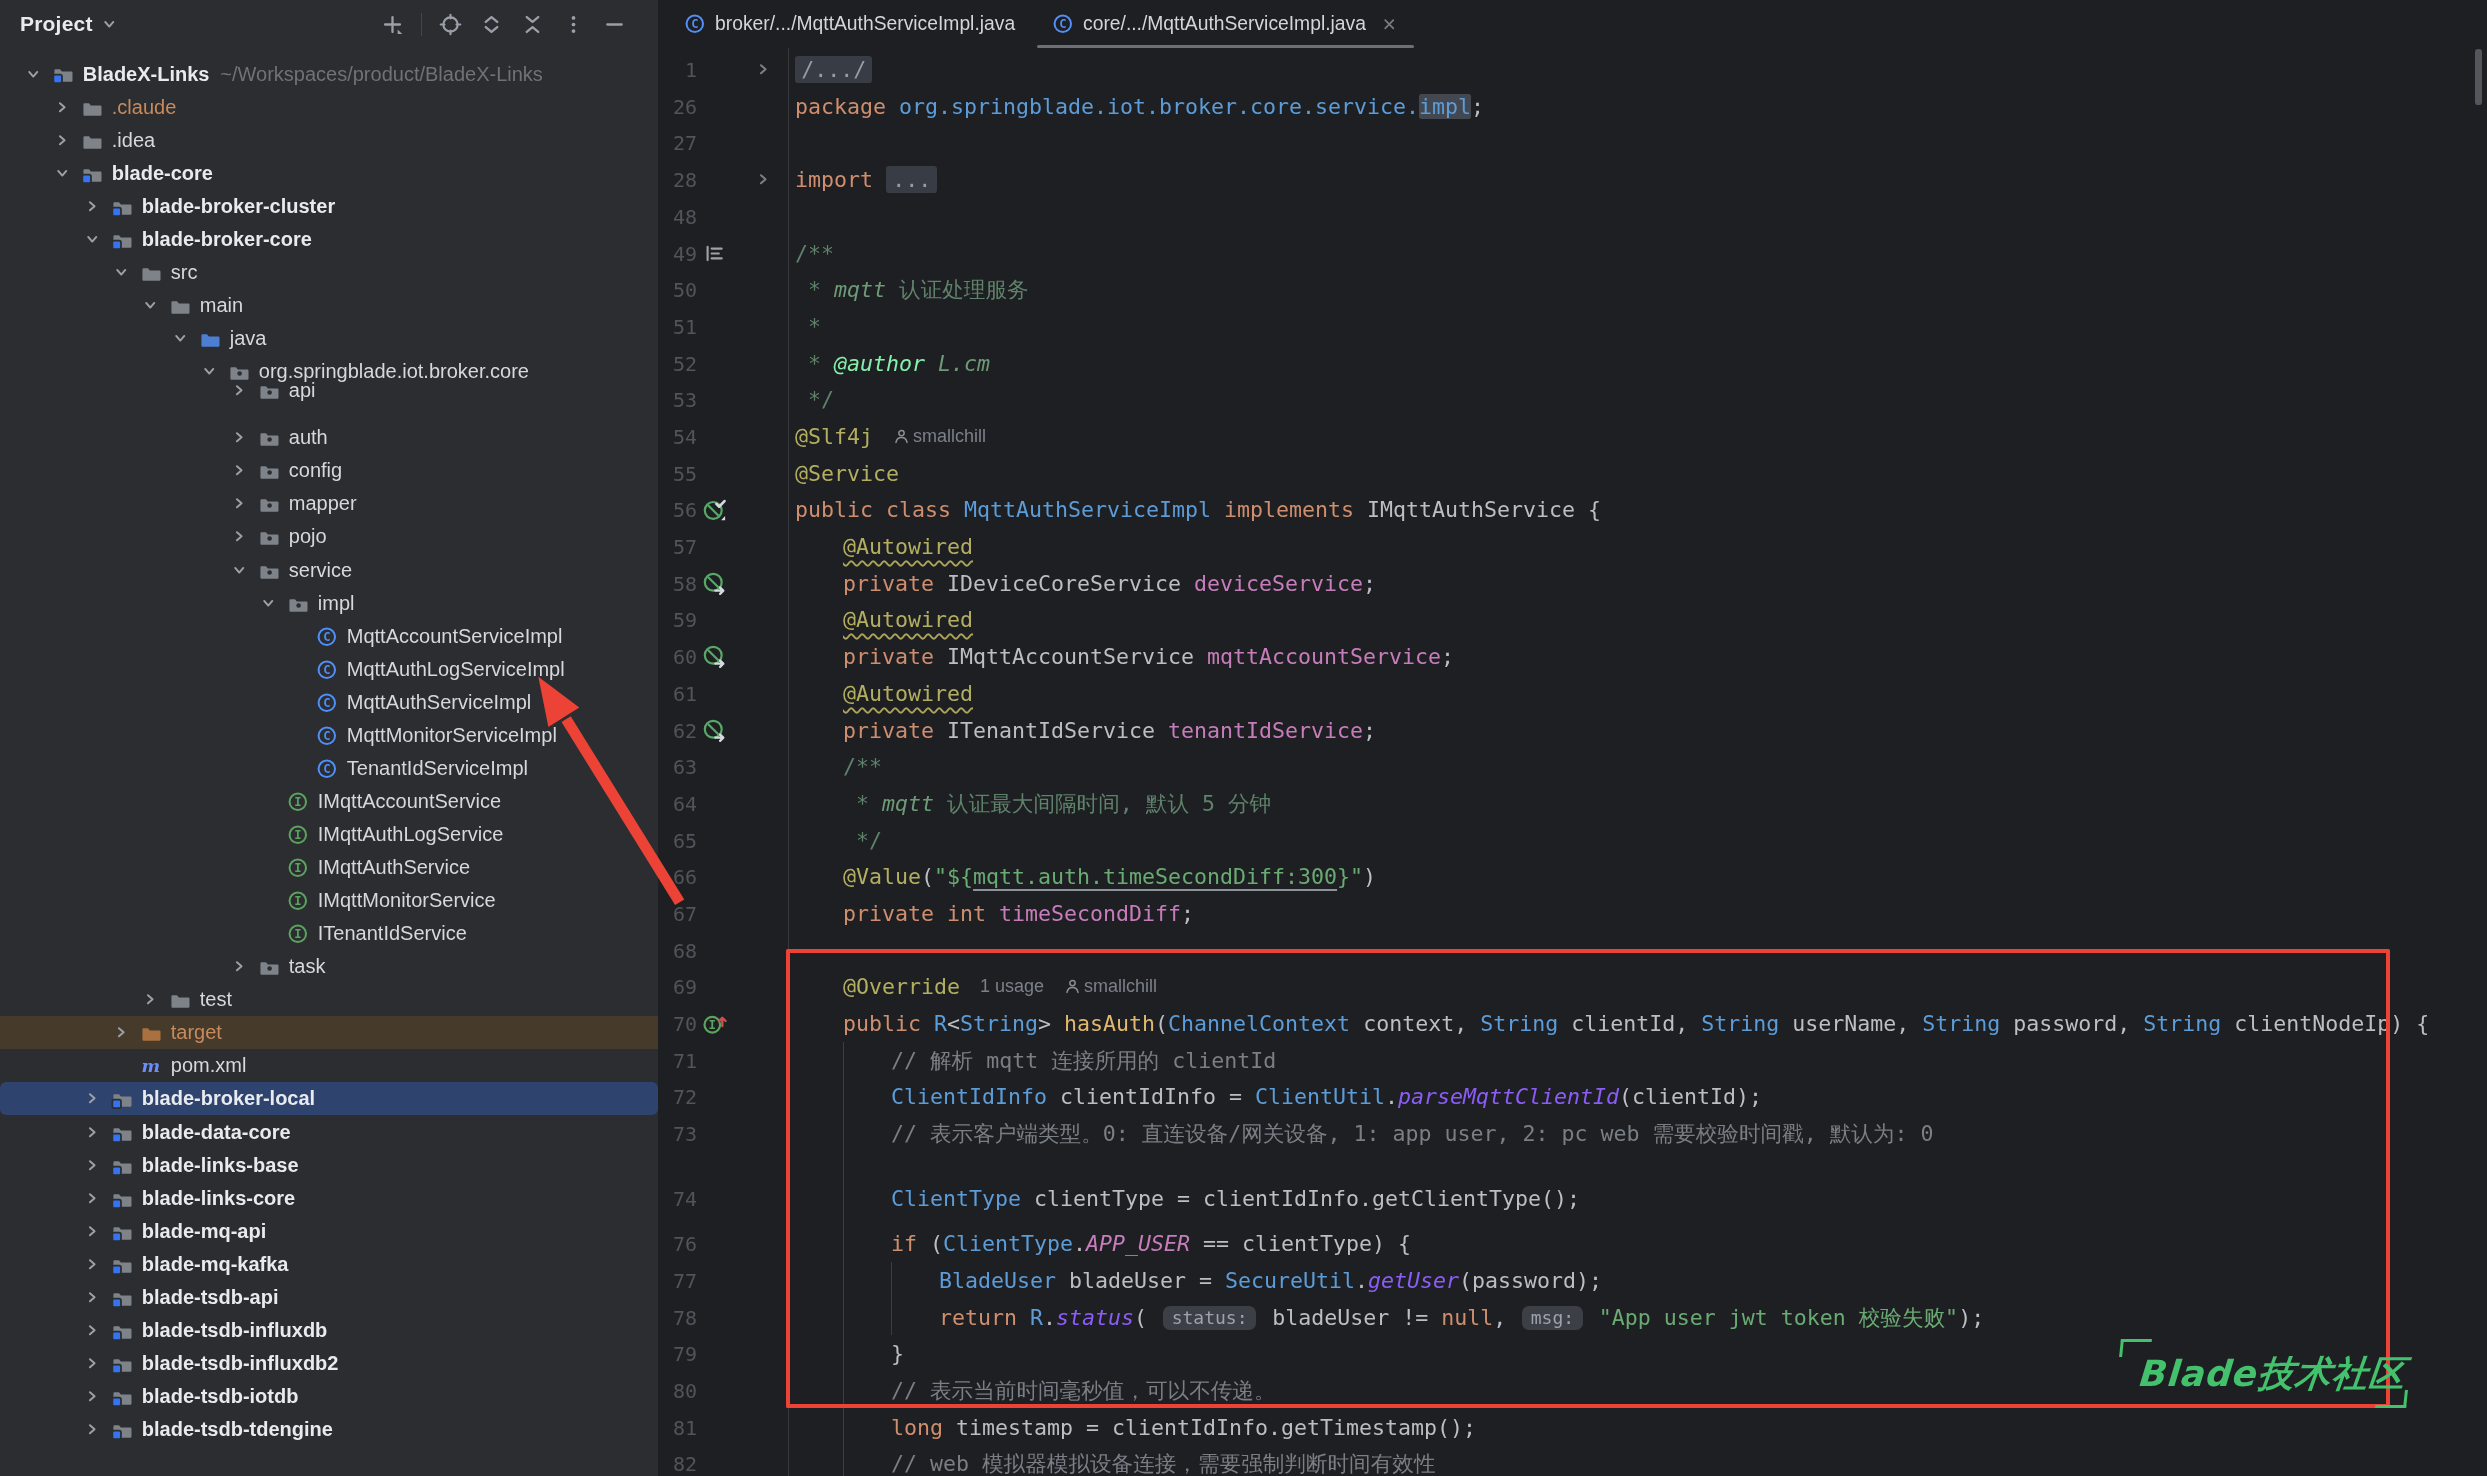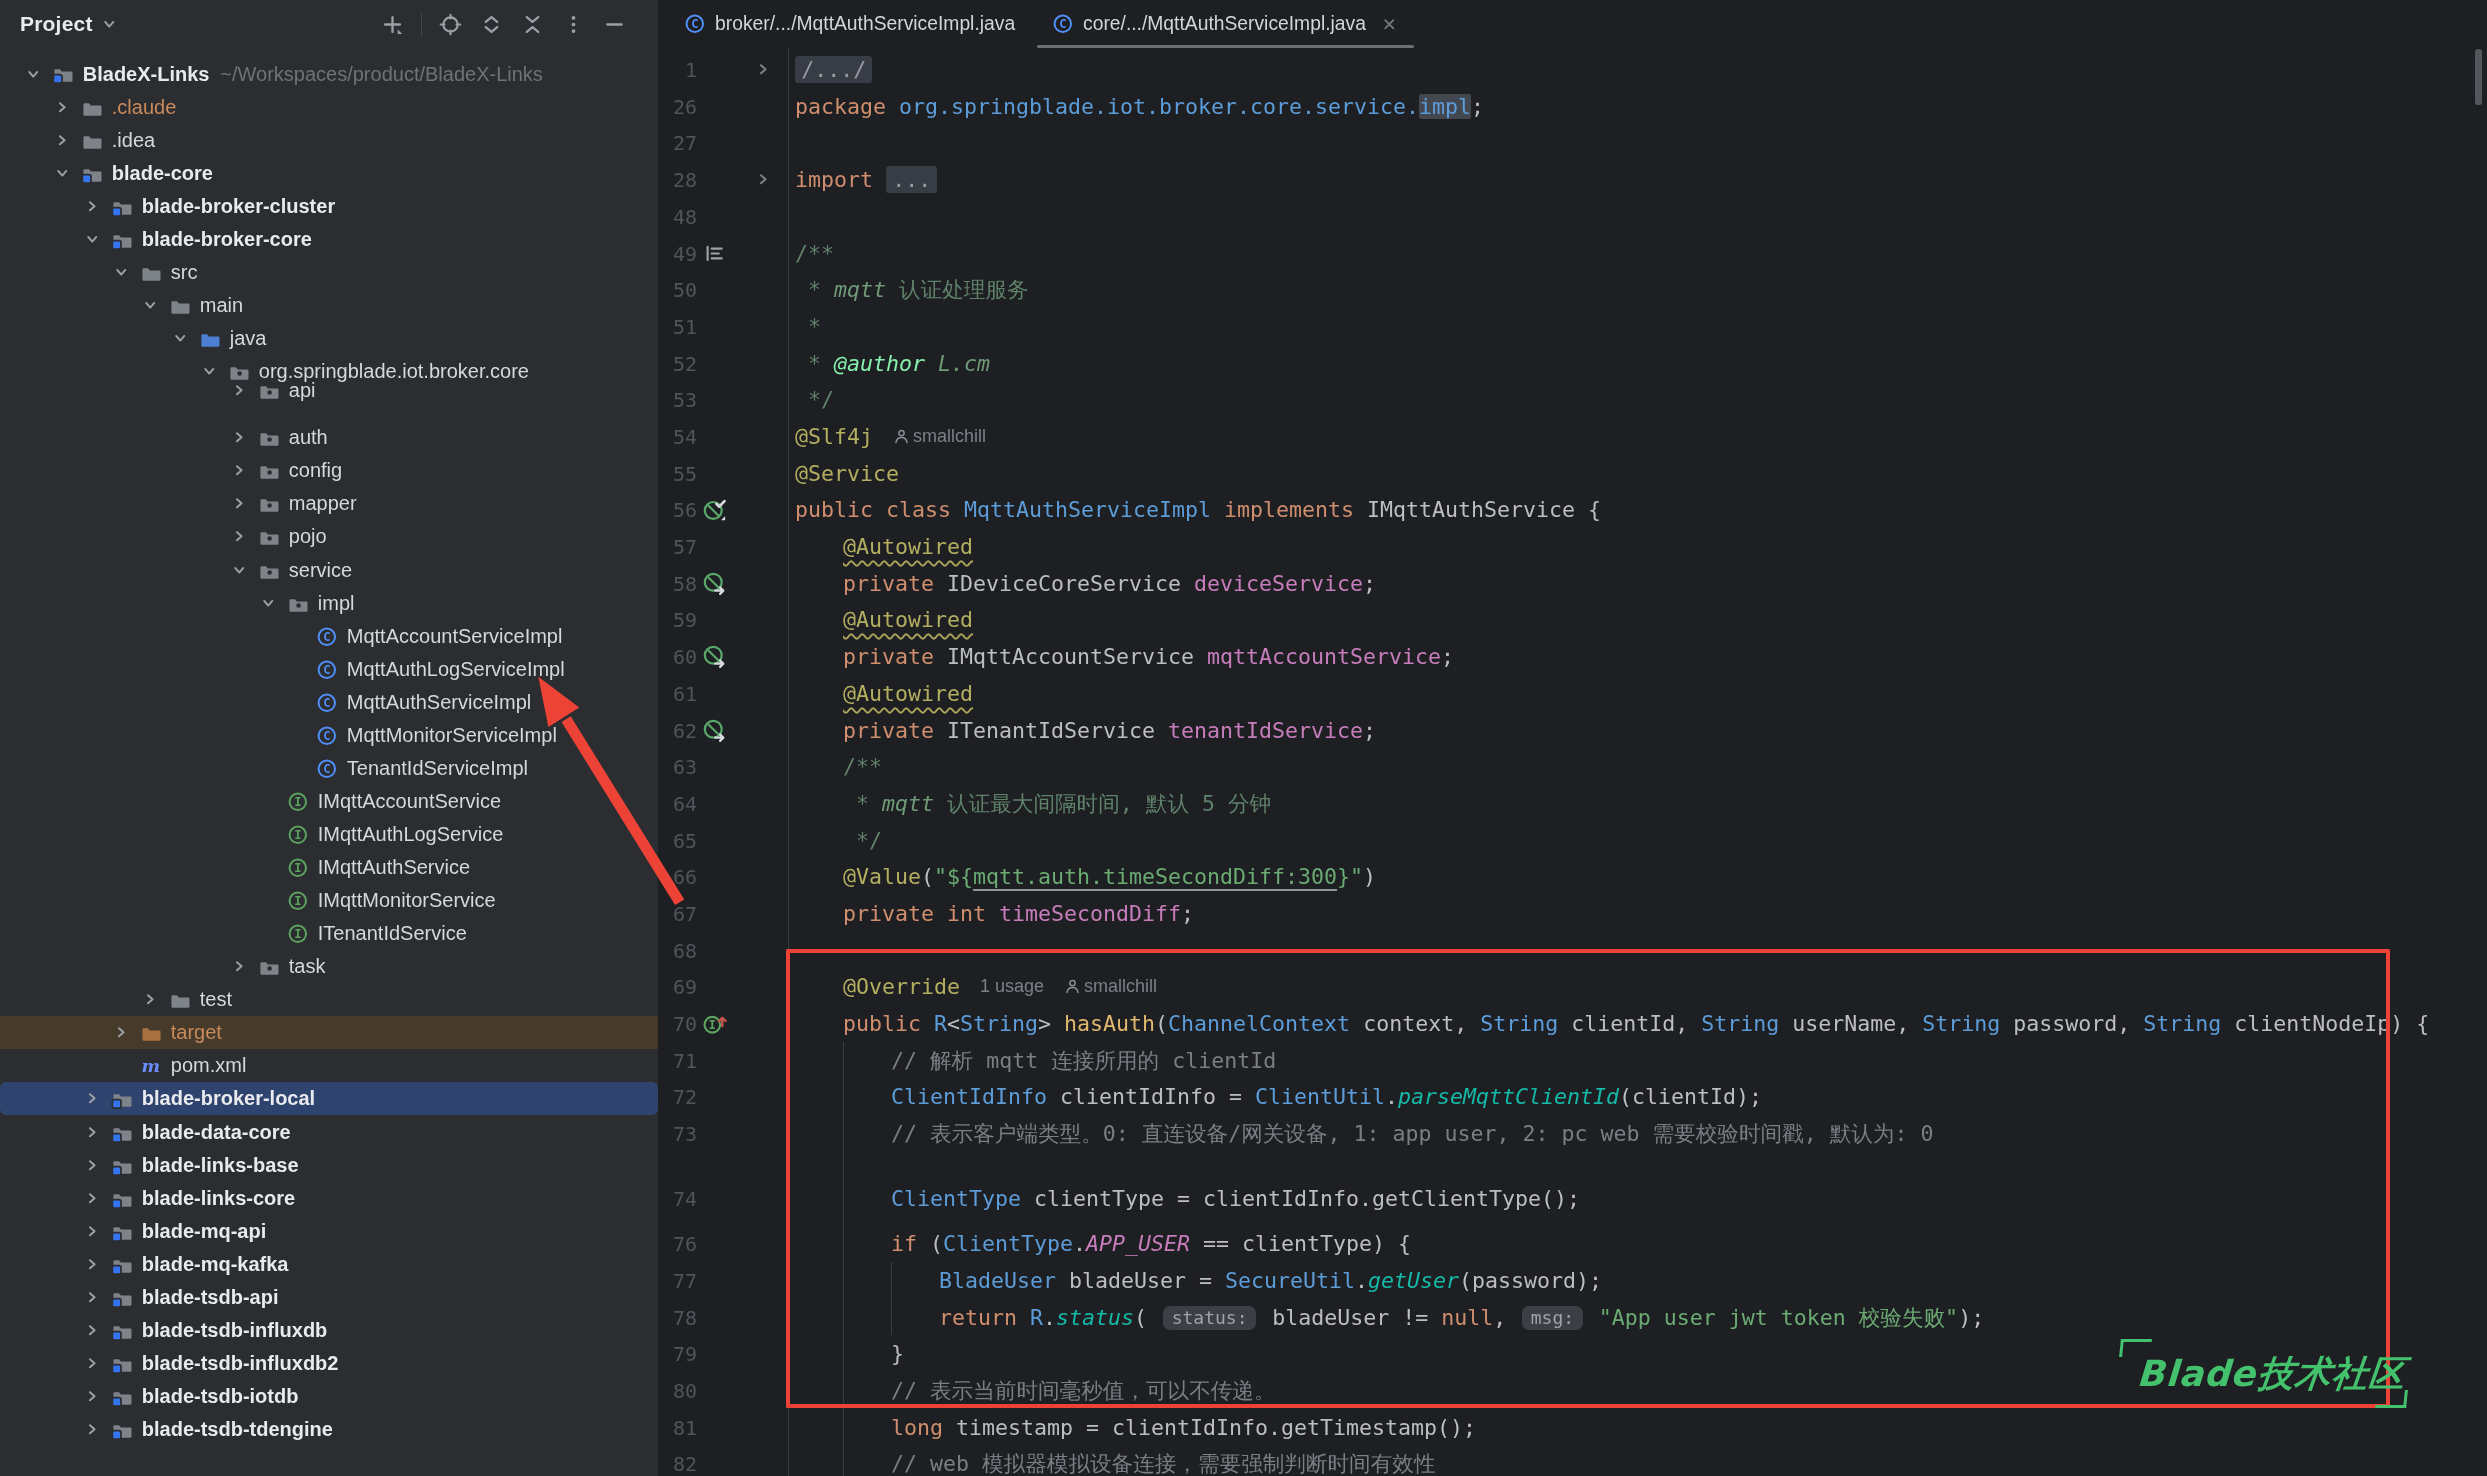--- a/index.html
+++ b/index.html
@@ -40,21 +40,21 @@
   .ctext{position:absolute;left:137px;display:flex;align-items:center;}
   .tabws{display:inline-block;width:48px;height:100%;background:linear-gradient(#43464b,#43464b) no-repeat 1.5px center / 39px 1.5px;}
   .k{color:#cf8e6d;} .d{color:#bcbec4;} .s{color:#6aab73;}
   .su{color:#6aab73;text-decoration:underline;text-decoration-color:#8d9499;text-underline-offset:5.4px;text-decoration-thickness:1.5px;}
   .c{color:#7a7e85;} .dc{color:#5f826b;} .dci{color:#6e9a78;font-style:italic;} .dct{color:#86efac;font-style:italic;}
   .an{color:#b3ae60;}
   .anw{color:#b3ae60;text-decoration:underline wavy rgba(186,179,95,.9);text-underline-offset:6.2px;text-decoration-thickness:1.5px;}
   .cl{color:#5c9cd8;} .pkg{color:#5c9cd8;}
   .pkg-hl{color:#5c9cd8;background:#43474f;border-radius:2.3px;}
   .f{color:#c77dbb;} .ec{color:#c77dbb;font-style:italic;}
-  .m{color:#e0b96e;} .sm{color:#14b8a6;font-style:italic;}
+  .m{color:#e0b96e;} .sm{color:#8b5cf6;font-style:italic;}
   .fold{background:#383c44;color:#979ca5;border-radius:3.1px;padding:0.8px 6.2px;}
   .chip{background:#3c3f46;color:#9da3ad;border-radius:7px;padding:1.5px 8.5px;font-size:18px;margin:0 3.1px;}
   .usage{color:#7b8089;font-family:"Liberation Sans",sans-serif;font-size:18px;margin-left:20px;}
   .person{display:inline-flex;align-items:center;gap:3px;color:#7b8089;font-family:"Liberation Sans",sans-serif;font-size:18px;margin-left:20px;}
   .iguide{position:absolute;width:0.8px;background:#3a3d41;}
   #editor-scrollbar{position:absolute;left:2475px;top:49px;width:7px;height:56px;border-radius:3.1px;background:#53565c;}
   
   #red-rect{position:absolute;left:786px;top:949px;width:1596px;height:451px;border:4.6px solid #ed4337;border-radius:1.5px;z-index:40;pointer-events:none;}
   #arrow-overlay{position:absolute;left:0;top:0;z-index:41;pointer-events:none;}
   #watermark{position:absolute;left:2120px;top:1333px;width:287px;height:80px;z-index:50;pointer-events:none;}

